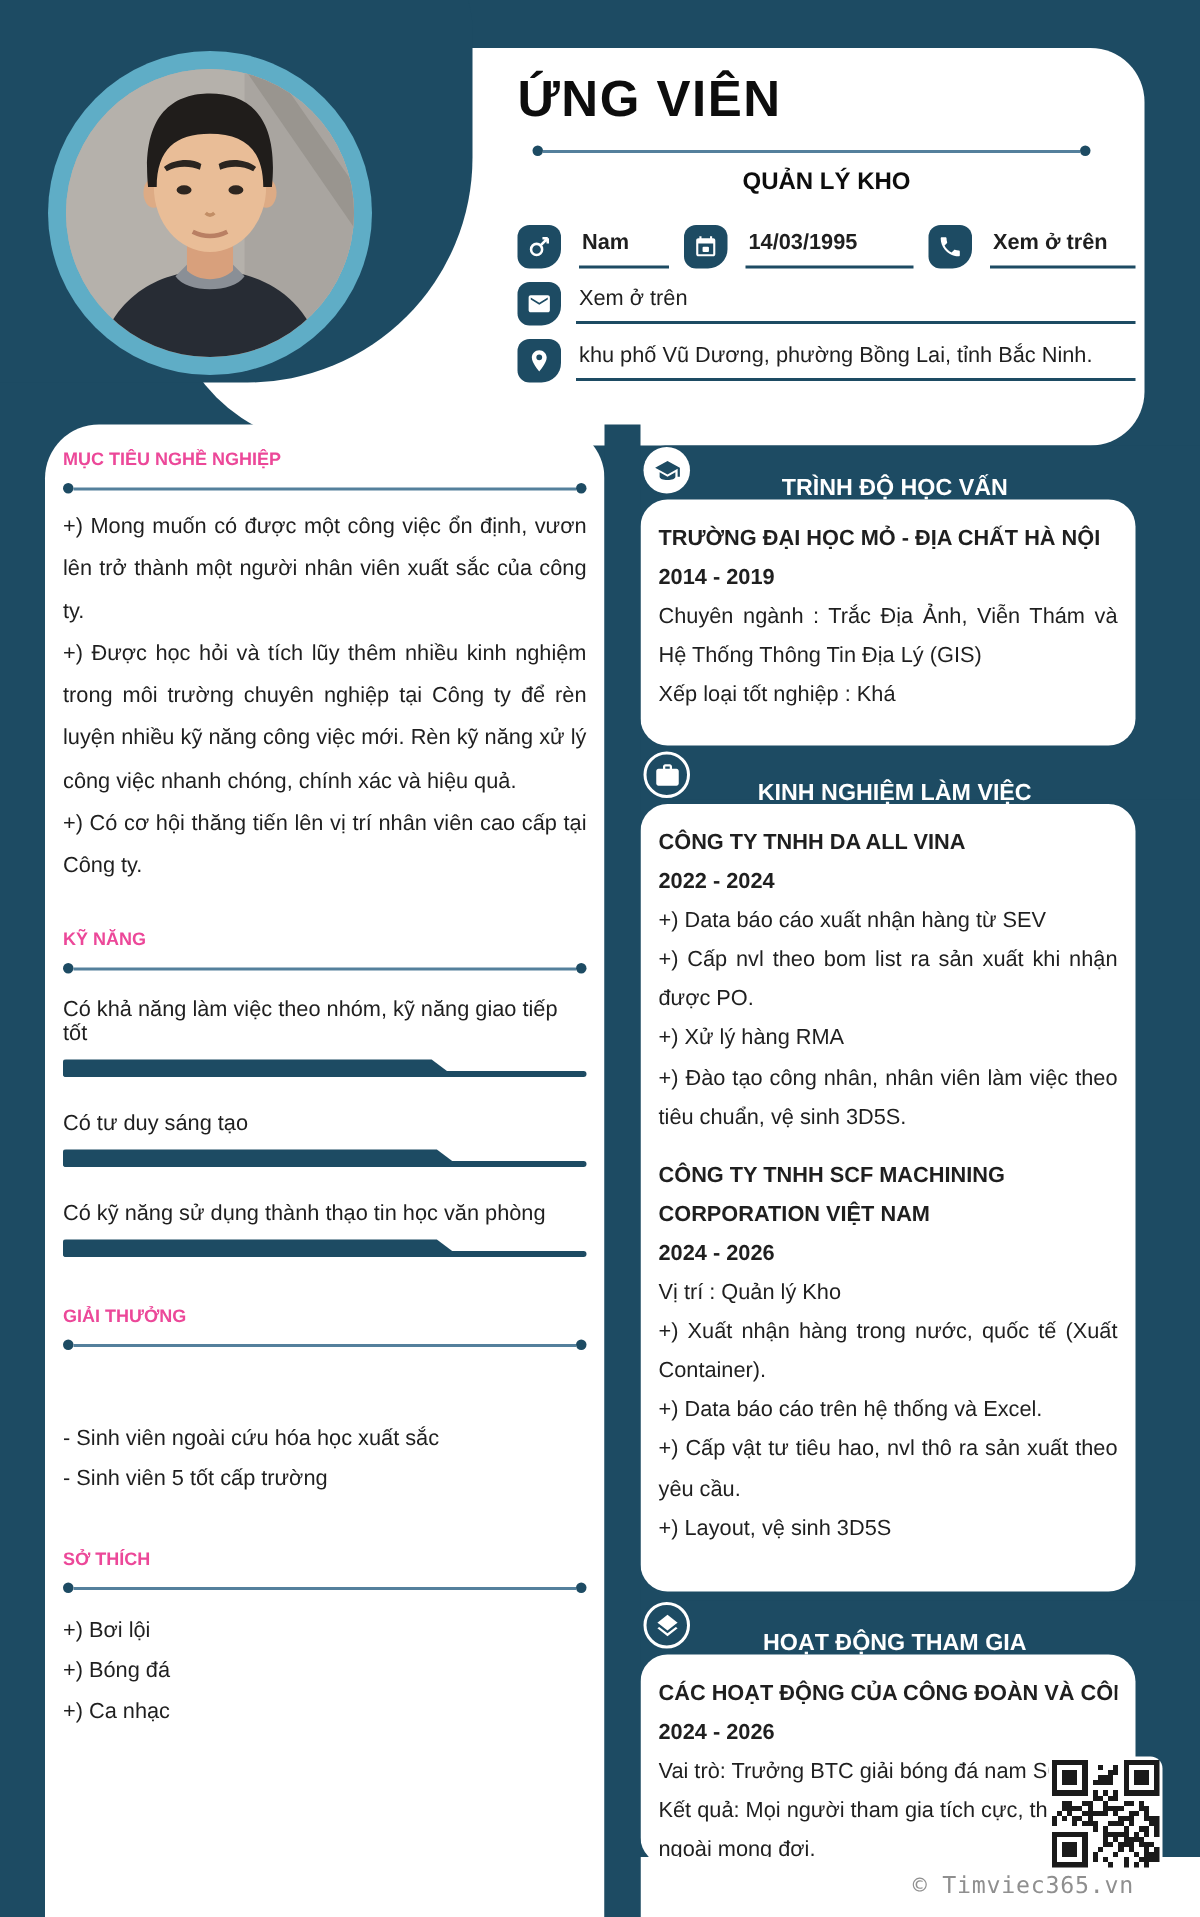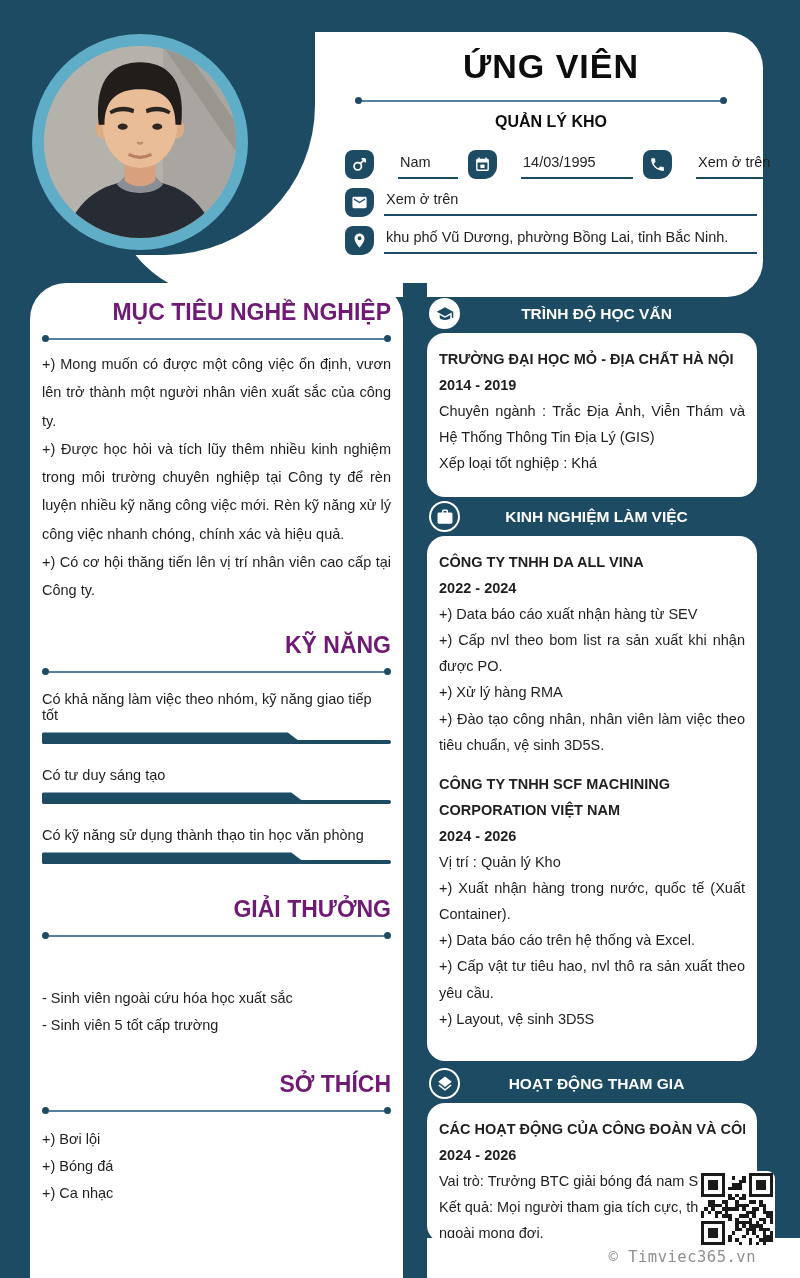--- a/index.html
+++ b/index.html
@@ -11,28 +11,28 @@
     color:#1f1f1f;
     overflow:hidden;
   }
 
   
   .top-panel {
     position:absolute; left:112px; top:32px; width:651px; height:265px;
     background:#fff; border-radius:90px 36px 36px 110px; z-index:1;
   }
   .header-content { position:absolute; left:233px; right:6px; top:0; bottom:0; }
-  .cv-title { margin-top:15px; text-align:center; font-size:34px; font-weight:800; letter-spacing:1px; color:#0d0d0d; }
+  .cv-title { margin-top:15px; font-size:34px; font-weight:800; letter-spacing:1px; color:#0d0d0d; }
   .title-divider { display:flex; align-items:center; margin:11px 30px 0 10px; }
   .dot { width:7px; height:7px; border-radius:50%; background:#1d4b63; flex:none; }
   .dline { flex:1; height:2px; background:#54809c; }
   .cv-subtitle { margin-top:9px; text-align:center; font-size:16px; font-weight:bold; color:#0d0d0d; }
   .contacts { margin-top:19px; display:flex; flex-direction:column; gap:9px; }
   .c-row { display:flex; align-items:flex-start; gap:10px; }
-  .c-group { display:flex; align-items:center; gap:24px; }
+  .c-group { display:flex; align-items:center; gap:12px;font-weight:bold; }
   .c-icon {
     width:29px; height:29px; flex:none; background:#1d4b63; color:#fff;
     border-radius:8px 8px 13px 8px; display:flex; align-items:center; justify-content:center;
   }
   .c-icon svg { width:17px; height:17px; }
   .c-field { border-bottom:2px solid #1d4b63; padding:3px 2px 7px; font-size:14.5px; white-space:nowrap; overflow:hidden; }
   .w-gender { width:60px; } .w-dob { width:112px; } .w-flex { flex:1; }
 
   
   .blob { position:absolute; left:-50px; top:-50px; width:365px; height:305px; background:#1d4b63; border-radius:0 70px 150px 0; z-index:2; }
@@ -43,21 +43,21 @@
   .photo { width:192px; height:192px; border-radius:50%; overflow:hidden; background:#b5b1ab; }
   .photo svg { display:block; width:100%; height:100%; }
 
   .col-gap { position:absolute; left:403px; top:283px; width:24px; bottom:0; background:#1d4b63; z-index:3; }
 
   
   .left-panel {
     position:absolute; left:30px; top:283px; width:373px; height:995px;
     background:#fff; border-radius:36px 36px 0 0; z-index:2; padding:16px 12px 0;
   }
-  .sec-heading { text-align:right; font-size:23px; font-weight:bold; color:#701a75; }
+  .sec-heading { text-align:left; font-size:12px; font-weight:bold; color:#ec4899; }
   .divider { display:flex; align-items:center; margin-top:9px; }
   .para { text-align:justify; font-size:14.5px; line-height:1.95; }
   .objective-body { margin-top:8px; }
   .skills-list { margin-top:14px; }
   .skill { margin-bottom:21px; }
   .skill-label { font-size:14.5px; padding:2px 0 9px; }
   .skill-bar { position:relative; height:12px; }
   .skill-track { position:absolute; left:0; right:0; bottom:0; height:4px; background:#1d4b63; border-radius:2px; }
   .skill-fill { position:absolute; left:0; bottom:0; height:12px; background:#1d4b63; border-radius:2px 8px 2px 2px; }
   .skill-fill.partial { clip-path:polygon(0 0, calc(100% - 16px) 0, 100% 100%, 0 100%); border-radius:2px; }
@@ -71,21 +71,21 @@
   .right-col { position:absolute; left:427px; top:297px; width:373px; z-index:2; }
   .r-bar { position:relative; height:33px; background:#1d4b63; border-radius:17px 0 0 17px; }
   .badge {
     position:absolute; left:2px; top:1px; width:31px; height:31px; border-radius:50%;
     display:flex; align-items:center; justify-content:center;
   }
   .badge.solid { background:#fff; color:#1d4b63; }
   .badge.ring { border:2px solid #fff; color:#fff; }
   .badge svg { width:18px; height:18px; }
   .bar-title {
-    position:absolute; left:0; right:0; top:0; height:33px; line-height:33px;
+    position:absolute; left:0; right:0; top:12px; height:33px; line-height:33px;
     text-align:center; padding-right:34px; color:#fff; font-size:15.5px; font-weight:bold;
   }
   .r-card {
     width:330px; background:#fff; border-radius:18px; margin:3px 0;
     padding:13px 12px; font-size:14.5px; line-height:1.8;
   }
   .r-card p { text-align:justify; }
   .bold-line { font-weight:bold; text-align:left !important; }
   .edu-card { min-height:164px; }
   .exp-card { min-height:525px; margin-bottom:6px; }

